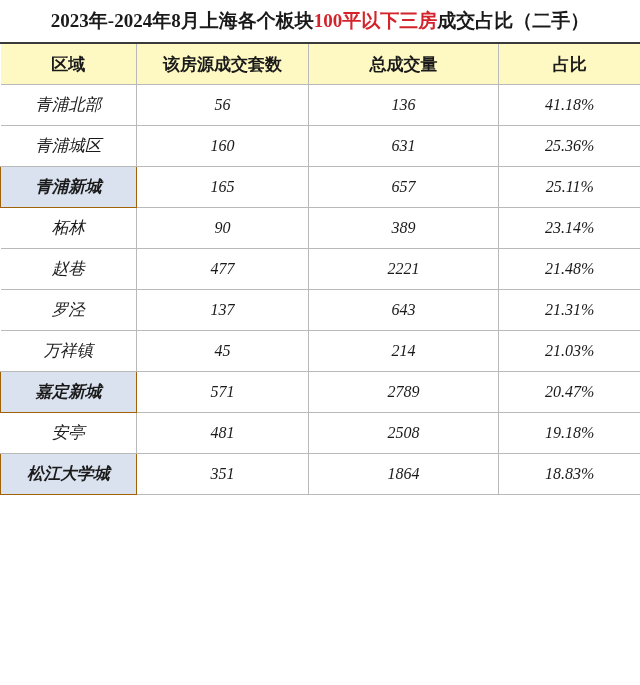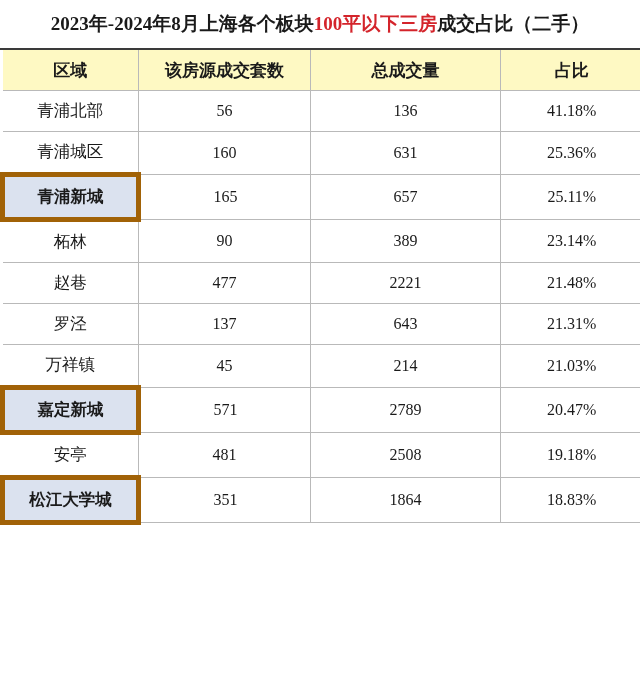--- a/index.html
+++ b/index.html
@@ -14,21 +14,21 @@
     overflow: hidden;
   }
   .sheet {
     width: 640px;
     height: 685px;
     box-sizing: border-box;
     background: #ffffff;
     position: relative;
   }
   .title-row {
-    height: 50px;
+    height: 44px;
     display: flex;
     align-items: center;
     justify-content: center;
     border-bottom: 2px solid #3a3a3a;
     padding: 0 6px;
     box-sizing: border-box;
   }
   .title-text {
     font-size: 19px;
     font-weight: bold;
@@ -59,28 +59,29 @@
     height: 38px;
     font-size: 17px;
     font-weight: bold;
     background: #fef9c3;
   }
   table.data td {
     height: 38px;
     font-size: 16px;
     font-weight: normal;
     background: #ffffff;
+    font-style: italic;
   }
   table.data td.region {
     font-size: 16.5px;
   }
   table.data tr.highlight td.region {
     background: #dbe2ef;
     font-weight: bold;
-    border: 5px solid #a16207;
+    border: 1px solid #a16207;
   }
   table.data tr:first-child th {
     border-top: none;
   }
   table.data th:first-child,
   table.data td:first-child {
     border-left: none;
   }
   table.data th:last-child,
   table.data td:last-child {

